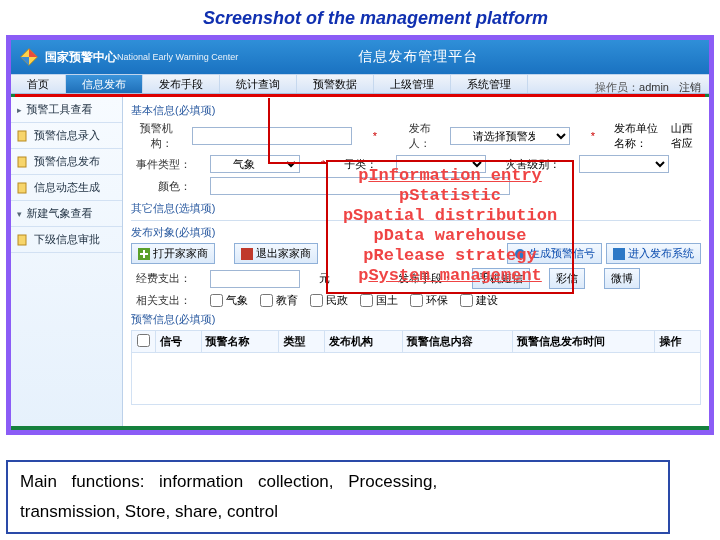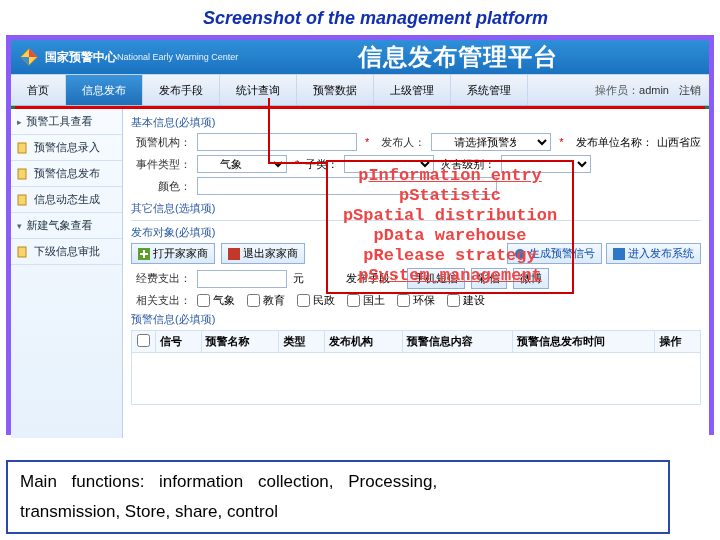--- a/index.html
+++ b/index.html
@@ -4,36 +4,36 @@
 <style>
   * { box-sizing: border-box; margin: 0; padding: 0; }
   body { font-family: Arial, "Microsoft YaHei", sans-serif; font-size: 11px; width: 720px; height: 540px; background: #fff; overflow: hidden; position: relative; }
   .slide-title { text-align: center; font-size: 18px; font-weight: bold; color: #1030b0; font-style: italic; padding: 8px 0 6px; margin-left: 31px; }
   .app { border: 5px solid #8b5cf6; margin: 0 6px; height: 400px; background: #15803d; position: relative; }
   .titlebar { height: 34px; background: linear-gradient(#2f8fd8, #1a72c1); color: #fff; display: flex; align-items: center; padding: 0 8px; }
   .logo { width: 20px; height: 20px; display: inline-block; margin-right: 6px; }
   .logo svg { width: 100%; height: 100%; }
   .brand-cn { font-weight: bold; font-size: 12px; }
   .brand-en { font-size: 9px; opacity: .9; }
-  .app-name { font-size: 24px; font-weight: bold; margin-left: 120px; letter-spacing: 1px; }
-  .menubar { height: 32px; background: linear-gradient(#f0f4fa, #d6e4f7); border-top: 1px solid #c0d4ec; border-bottom: 1px solid #a6c0e0; display: flex; align-items: stretch; font-size: 11px; }
+  .app-name { font-size: 14px; font-weight: normal; margin-left: 120px; letter-spacing: 1px; }
+  .menubar { height: 20px; background: linear-gradient(#f0f4fa, #d6e4f7); border-top: 1px solid #c0d4ec; border-bottom: 1px solid #a6c0e0; display: flex; align-items: stretch; font-size: 11px; }
   .menubar .menu-item { padding: 0 16px; display: flex; align-items: center; cursor: pointer; border-right: 1px solid #c6d8ee; }
   .menubar .menu-item.active { background: linear-gradient(#3b94db, #1f6fb8); color: #fff; }
   .menubar .status { margin-left: auto; display: flex; gap: 10px; padding: 12px 8px; align-items: center; color: #333; }
   .status .label { color: #555; }
   .red-underline { height: 3px; background: #d00; margin: 0 4px; }
   .body-area { display: flex; height: calc(100% - 34px - 24px - 3px); }
   .sidebar { width: 112px; background: linear-gradient(#f7fbff, #e6f1fc); border-right: 1px solid #bcd1ea; }
   .side-item { padding: 5px 6px; border-bottom: 1px solid #d2e1f3; display: flex; align-items: center; gap: 5px; color: #234; cursor: pointer; position: relative; }
   .side-item .chev { font-size: 9px; color: #567; }
   .side-ico { width: 12px; height: 12px; display: inline-block; }
   .main { flex: 1; background: #fff; overflow: hidden; position: relative; }
   .group { margin: 6px 8px 2px; }
   .group-title { color: #2a5aa0; font-size: 11px; margin-bottom: 3px; }
-  .form-row { display: flex; align-items: center; gap: 6px; margin-bottom: 4px; }
+  .form-row { display: flex; align-items: center; gap: 19px; margin-bottom: 4px; }
   .form-row .flabel { width: 60px; text-align: right; color: #333; }
   .form-row .req { color: #c00; margin-left: 2px; }
   .form-row input[type="text"], .form-row select { border: 1px solid #9fb6d4; height: 18px; font-size: 11px; padding: 0 18px; background: #fff; }
   .w120 { width: 120px; } .w160 { width: 160px; } .w90 { width: 90px; } .w300 { width: 300px; }
   .sec-line { height: 1px; background: #d0dff0; margin: 4px 0; }
   .pair-right { margin-left: auto; display: flex; align-items: center; gap: 4px; }
   .ico-btn { display: inline-flex; align-items: center; gap: 3px; padding: 2px 6px; border: 1px solid #8fb0d8; background: linear-gradient(#f2f8ff, #dceafa); cursor: pointer; font-size: 11px; }
   .ico-btn.blue { color: #0a4cae; }
   .ico-small { width: 12px; height: 12px; }
   .cb-row { display: flex; gap: 12px; padding-left: 64px; }

